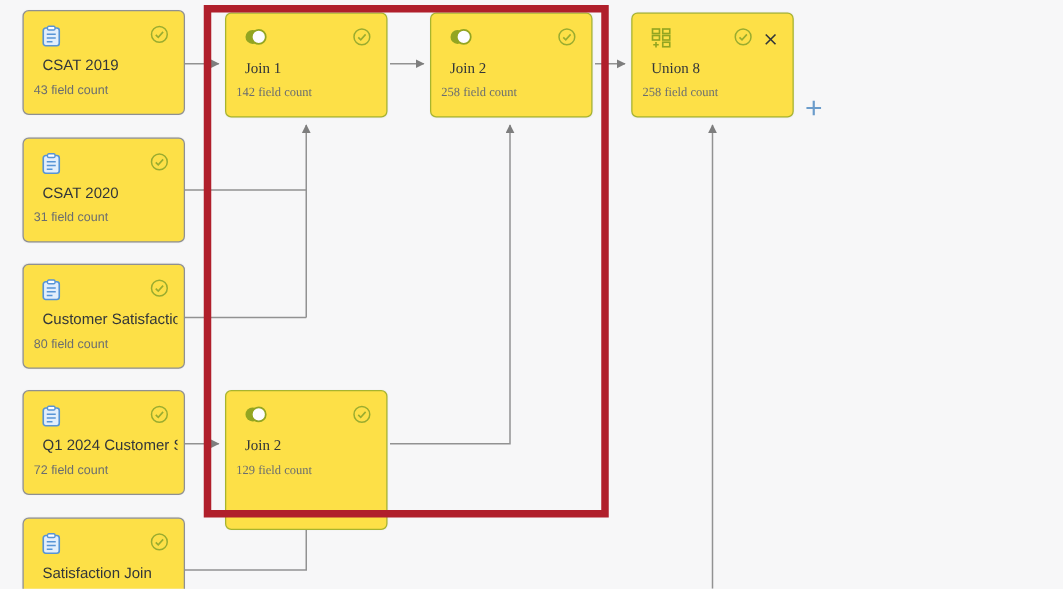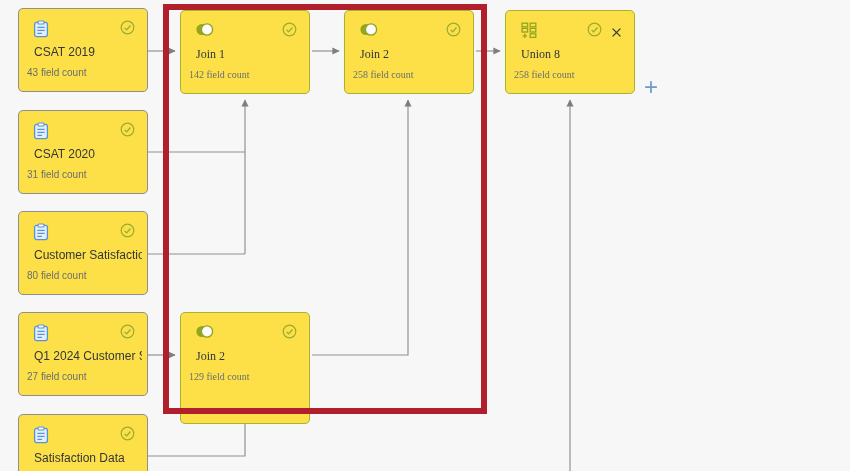--- a/index.html
+++ b/index.html
@@ -119,40 +119,40 @@
           <line x1="4.4" y1="13.4" x2="9" y2="13.4" stroke="#5794d6" stroke-width="1.2"></line>
         </svg>
     </span>
     <span class="status-icon">
       <svg width="15" height="15" viewBox="0 0 15 15">
           <circle cx="7.5" cy="7.5" r="6.3" fill="none" stroke="#9aac2f" stroke-width="1.2"></circle>
           <path d="M4.6 7.9 l2 2 l3.9-4.4" fill="none" stroke="#9aac2f" stroke-width="1.3"></path>
         </svg>
     </span>
     <div class="title">Q1 2024 Customer Sa...</div>
-    <div class="sub">27 field count</div>
+    <div class="sub">72 field count</div>
   </div>
 
   <div class="node" style="left:18px;top:414px">
     <span class="type-icon">
       <svg width="16" height="18" viewBox="0 0 16 18">
           <rect x="1.6" y="2.4" width="12.8" height="14.2" rx="2" fill="#e3eefb" stroke="#5794d6" stroke-width="1.3"></rect>
           <rect x="5" y="1" width="6" height="3" rx="1" fill="#fff" stroke="#5794d6" stroke-width="1.1"></rect>
           <line x1="4.4" y1="7.4" x2="11.6" y2="7.4" stroke="#5794d6" stroke-width="1.2"></line>
           <line x1="4.4" y1="10.4" x2="11.6" y2="10.4" stroke="#5794d6" stroke-width="1.2"></line>
           <line x1="4.4" y1="13.4" x2="9" y2="13.4" stroke="#5794d6" stroke-width="1.2"></line>
         </svg>
     </span>
     <span class="status-icon">
       <svg width="15" height="15" viewBox="0 0 15 15">
           <circle cx="7.5" cy="7.5" r="6.3" fill="none" stroke="#9aac2f" stroke-width="1.2"></circle>
           <path d="M4.6 7.9 l2 2 l3.9-4.4" fill="none" stroke="#9aac2f" stroke-width="1.3"></path>
         </svg>
     </span>
-    <div class="title">Satisfaction Data</div>
+    <div class="title">Satisfaction Join</div>
     <div class="sub"></div>
   </div>
 
   <div class="node proc" style="left:180px;top:10px">
     <span class="type-icon">
       <svg width="19" height="15" viewBox="0 0 19 15">
           <circle cx="7" cy="7.5" r="5.6" fill="#93a521"></circle>
           <circle cx="12" cy="7.5" r="5.6" fill="#fdfdfe" stroke="#93a521" stroke-width="1.4"></circle>
         </svg>
     </span>

